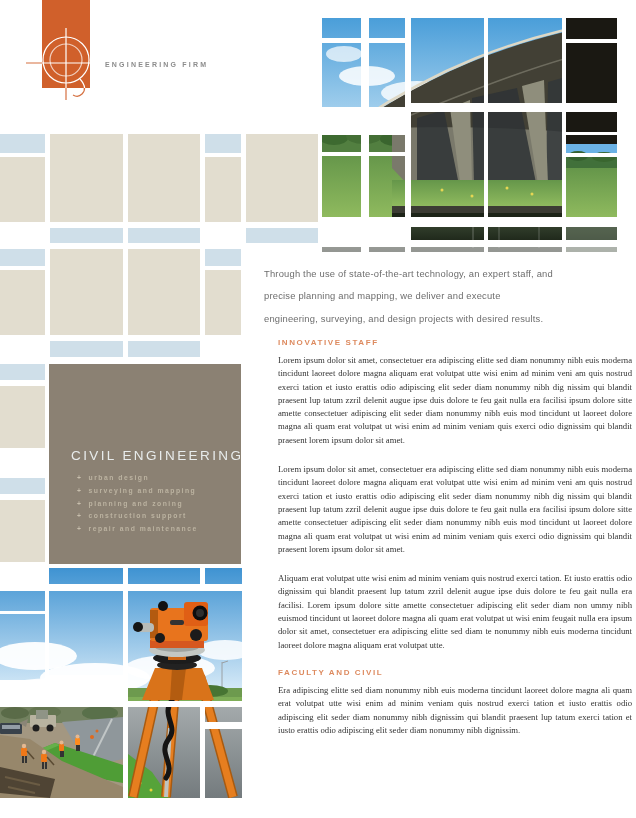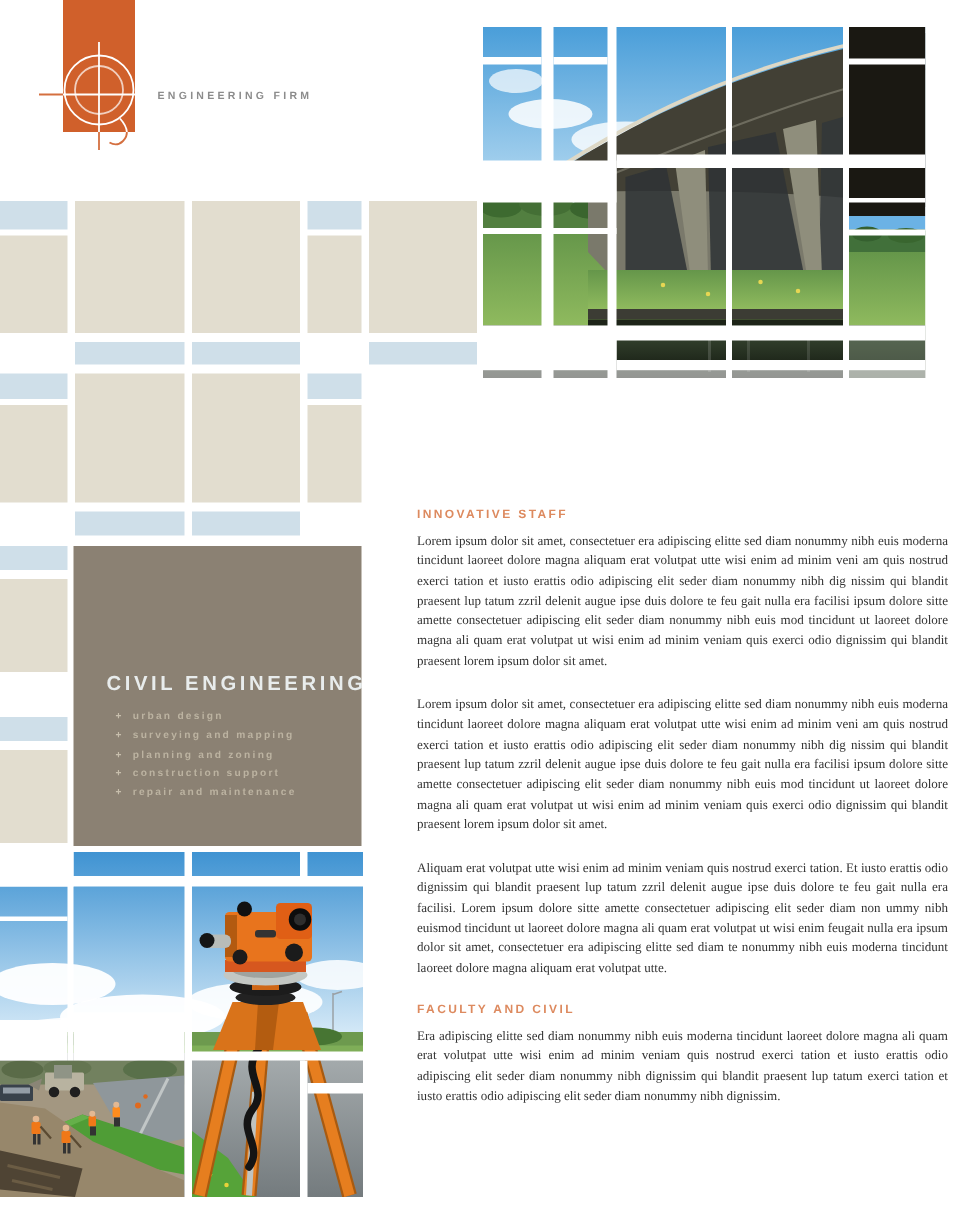--- a/index.html
+++ b/index.html
@@ -20,21 +20,21 @@
   .collage{position:absolute;overflow:hidden;}
   .collage svg{position:absolute;left:0;top:0;}
   .wg{position:absolute;background:#fff;}
   .pale{position:absolute;background:rgba(255,255,255,.55);}
   
   #logo{position:absolute;left:24px;top:0;}
   #firm-label{position:absolute;left:105px;top:61px;font-size:7px;font-weight:600;
               letter-spacing:2.2px;color:#8c8c8c;white-space:nowrap;}
   
   #civil-box{position:absolute;left:49px;top:364px;width:192px;height:200px;background:var(--taupe);}
-  #civil-title{position:absolute;left:22px;top:84px;margin:0;font-size:13.5px;font-weight:700;
+  #civil-title{position:absolute;left:22px;top:84px;margin:0;font-size:13.5px;font-weight:400;
                letter-spacing:2.4px;color:#e8ecec;white-space:nowrap;}
   #civil-list{position:absolute;left:28px;top:108px;margin:0;padding:0;list-style:none;}
   #civil-list li{font-size:6.8px;font-weight:700;letter-spacing:1.5px;color:#bcb3a1;
                  line-height:12.8px;white-space:nowrap;}
   #civil-list .plus{margin-right:6px;color:#c7beac;}
   
   #intro{position:absolute;left:264px;top:263px;width:372px;margin:0;
          font-size:9.4px;line-height:22.4px;letter-spacing:.2px;color:#6d6d6d;white-space:pre-line;}
   
   #sections{position:absolute;left:278px;top:338px;width:354px;}
@@ -186,20 +186,23 @@
     <li><span class="plus">+</span><span>surveying and mapping</span></li>
 
     <li><span class="plus">+</span><span>planning and zoning</span></li>
 
     <li><span class="plus">+</span><span>construction support</span></li>
 
     <li><span class="plus">+</span><span>repair and maintenance</span></li>
   </ul>
   </div>
 
+  <p id="intro">Through the use of state-of-the-art technology, an expert staff, and
+precise planning and mapping, we deliver and execute
+engineering, surveying, and design projects with desired results.</p>
 
   <div id="sections">
     <section class="sec">
       <h3>INNOVATIVE STAFF</h3>
       <p>Lorem ipsum dolor sit amet, consectetuer era adipiscing elitte sed diam nonummy nibh euis moderna tincidunt laoreet dolore magna aliquam erat volutpat utte wisi enim ad minim veni am quis nostrud exerci tation et iusto erattis odio adipiscing elit seder diam nonummy nibh dig nissim qui blandit praesent lup tatum zzril delenit augue ipse duis dolore te feu gait nulla era facilisi ipsum dolore sitte amette consectetuer adipiscing elit seder diam nonummy nibh euis mod tincidunt ut laoreet dolore magna ali quam erat volutpat ut wisi enim ad minim veniam quis exerci odio dignissim qui blandit praesent lorem ipsum dolor sit amet.</p>
     </section>
 
     <section class="sec">
       <p>Lorem ipsum dolor sit amet, consectetuer era adipiscing elitte sed diam nonummy nibh euis moderna tincidunt laoreet dolore magna aliquam erat volutpat utte wisi enim ad minim veni am quis nostrud exerci tation et iusto erattis odio adipiscing elit seder diam nonummy nibh dig nissim qui blandit praesent lup tatum zzril delenit augue ipse duis dolore te feu gait nulla era facilisi ipsum dolore sitte amette consectetuer adipiscing elit seder diam nonummy nibh euis mod tincidunt ut laoreet dolore magna ali quam erat volutpat ut wisi enim ad minim veniam quis exerci odio dignissim qui blandit praesent lorem ipsum dolor sit amet.</p>
     </section>

